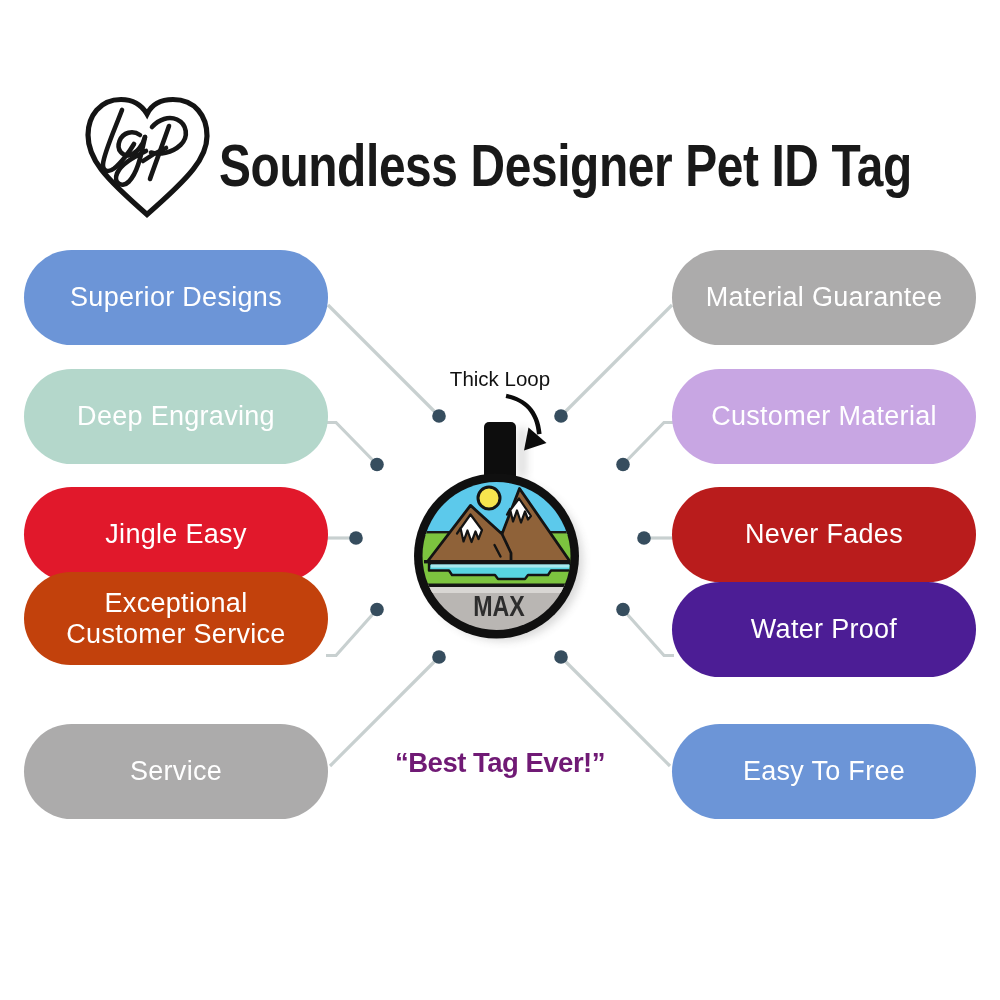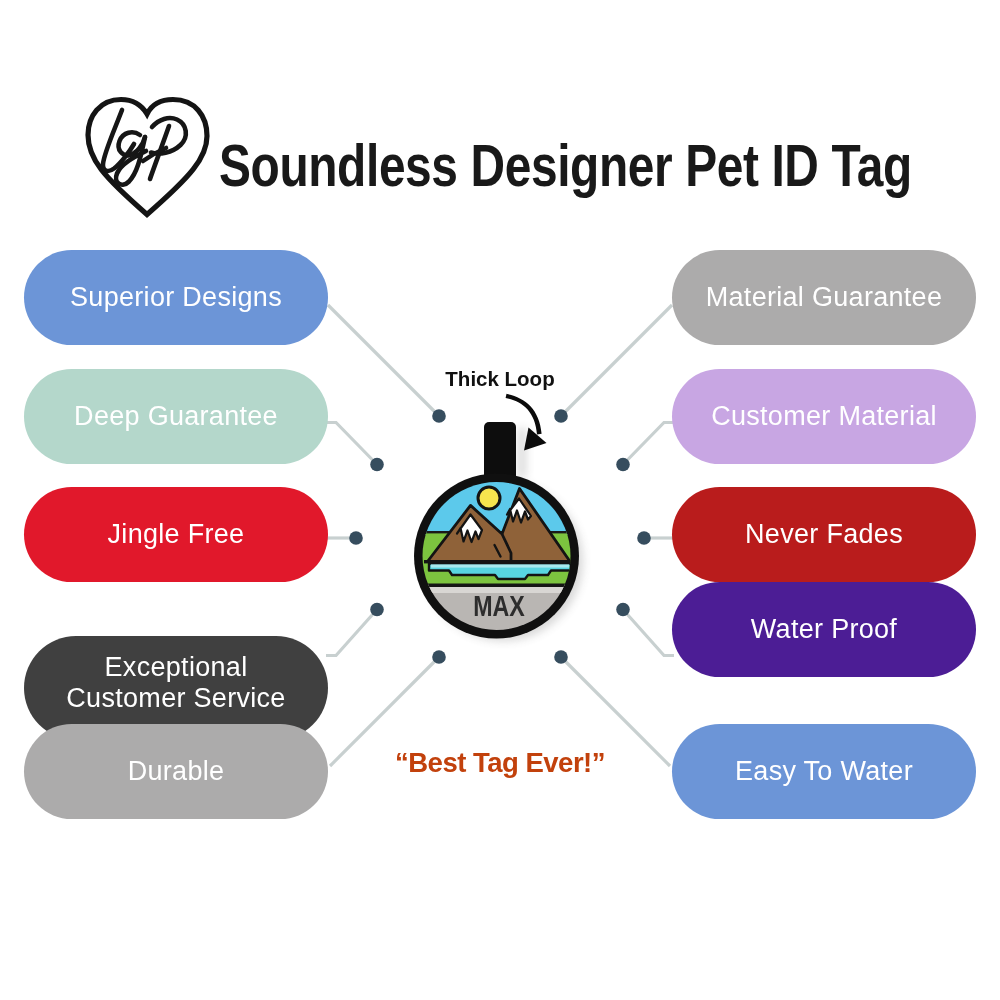--- a/index.html
+++ b/index.html
@@ -6,23 +6,23 @@
 font-family:"Liberation Sans",sans-serif;overflow:hidden;position:relative}
 .pill{position:absolute;width:304px;height:95px;border-radius:52px;color:#ffffff;
 display:flex;align-items:center;justify-content:center;text-align:center;
 font-size:27px;line-height:31px;letter-spacing:0.3px}
 .lx{left:24px}
 .rx{left:672px}
 #title{position:absolute;left:219px;top:132px;font-size:59px;font-weight:bold;
 color:#191919;letter-spacing:-0.5px;white-space:nowrap;
 transform:scaleX(0.812);transform-origin:0 0}
 #thick{position:absolute;left:500px;top:367px;transform:translateX(-50%);
-font-size:20.5px;font-weight:bold;color:#111;white-space:nowrap}
+font-size:20.5px;font-weight:normal;color:#111;white-space:nowrap}
 #best{position:absolute;left:500px;top:747px;transform:translateX(-50%);
-font-size:27.5px;font-weight:bold;color:#c2410c;white-space:nowrap;
+font-size:27.5px;font-weight:bold;color:#701a75;white-space:nowrap;
 letter-spacing:-0.5px}
 svg{position:absolute;left:0;top:0}
 </style>
 </head>
 <body>
 <svg width="1000" height="1000" viewBox="0 0 1000 1000">
 
   <g stroke="#c8d0d0" stroke-width="3.2" fill="none">
     <path d="M328,305 L439,416"></path>
     <path d="M326,422.5 L336,422.5 L377,464.5"></path>
@@ -120,26 +120,26 @@
              L498,579 L495,575 L452,575 L449,570.5 L429,570.5 Z" fill="#58d5e0" stroke="#141414" stroke-width="2.4" stroke-linejoin="round"></path>
     <rect x="431" y="564.4" width="138" height="3.2" fill="#a8e9ee"></rect>
 
     <g transform="translate(499,615.5) scale(0.80,1)">
       <text x="0" y="0" text-anchor="middle" font-family="Liberation Sans" font-size="29" font-weight="bold" fill="#2d2d2d">MAX</text>
     </g>
   </g>
 </svg>
 
 <div class="pill lx" style="top:250px;background:#6c95d7">Superior Designs</div>
-<div class="pill lx" style="top:368.5px;background:#b4d7cb">Deep Guarantee</div>
-<div class="pill lx" style="top:487px;background:#e1182b">Jingle Free</div>
-<div class="pill lx" style="top:636px;background:#404040;padding-bottom:11px;height:93px">Exceptional<br>Customer Service</div>
-<div class="pill lx" style="top:724px;background:#acabab">Durable</div>
+<div class="pill lx" style="top:368.5px;background:#b4d7cb">Deep Engraving</div>
+<div class="pill lx" style="top:487px;background:#e1182b">Jingle Easy</div>
+<div class="pill lx" style="top:572px;background:#c2410c;height:93px">Exceptional<br>Customer Service</div>
+<div class="pill lx" style="top:724px;background:#acabab">Service</div>
 
 <div class="pill rx" style="top:250px;background:#acabab">Material Guarantee</div>
 <div class="pill rx" style="top:368.5px;background:#c8a6e3">Customer Material</div>
 <div class="pill rx" style="top:487px;background:#b91c1c">Never Fades</div>
 <div class="pill rx" style="top:582px;background:#4c1d95">Water Proof</div>
-<div class="pill rx" style="top:724px;background:#6c95d7">Easy To Water</div>
+<div class="pill rx" style="top:724px;background:#6c95d7">Easy To Free</div>
 
 <div id="title">Soundless Designer Pet ID Tag</div>
 <div id="thick">Thick Loop</div>
 <div id="best">“Best Tag Ever!”</div>
 
 </body></html>

